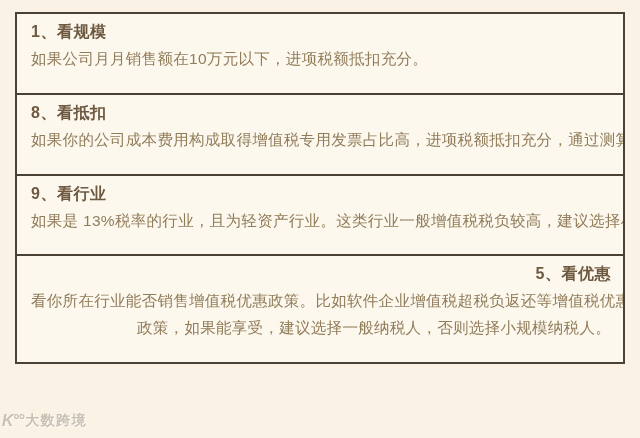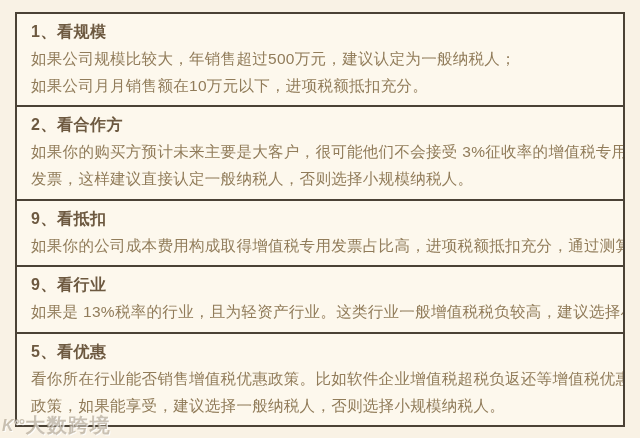--- a/index.html
+++ b/index.html
@@ -16,36 +16,37 @@
   .canvas {
     position: relative;
     width: 640px;
     height: 438px;
   }
   .panel {
     position: absolute;
     left: 15px;
     top: 12px;
     width: 610px;
-    height: 415px;
+    height: 352px;
     box-sizing: border-box;
     border: 2px solid #4b4236;
     background: #fdf8ed;
     display: flex;
     flex-direction: column;
   }
   .row {
     flex: 1 1 auto;
     box-sizing: border-box;
     padding: 5px 12px 4px 14px;
     border-bottom: 2px solid #4b4236;
     overflow: hidden;
   }
   .row:last-child {
     border-bottom: none;
+    text-align: right;
   }
   .heading {
     margin: 2px 0 3px 0;
     font-size: 16px;
     line-height: 21px;
     font-weight: bold;
     color: #6d5940;
     letter-spacing: 0.5px;
   }
   .line {
@@ -67,44 +68,38 @@
     text-shadow: 1px 1px 0 rgba(255,255,255,0.8);
     font-weight: bold;
     pointer-events: none;
   }
   .wm-logo {
     font-size: 16px;
     font-style: italic;
     letter-spacing: -1px;
   }
   .wm-text {
-    font-size: 20px;
+    font-size: 14px;
     letter-spacing: 1.5px;
   }
 </style>
 </head>
 <body>
 
 <div class="canvas">
   <div class="panel">
 
     <section class="row">
       <h2 class="heading">1、看规模</h2>
-      <p class="line">如果公司规模比较大，年销售超过500万元，建议认定为一般纳税人；</p>
       <p class="line">如果公司月月销售额在10万元以下，进项税额抵扣充分。</p>
     </section>
 
-    <section class="row">
-      <h2 class="heading">2、看合作方</h2>
-      <p class="line">如果你的购买方预计未来主要是大客户，很可能他们不会接受 3%征收率的增值税专用</p>
-      <p class="line">发票，这样建议直接认定一般纳税人，否则选择小规模纳税人。</p>
-    </section>
 
     <section class="row">
-      <h2 class="heading">9、看抵扣</h2>
+      <h2 class="heading">8、看抵扣</h2>
       <p class="line">如果你的公司成本费用构成取得增值税专用发票占比高，进项税额抵扣充分，通过测算</p>
     </section>
 
     <section class="row">
       <h2 class="heading">9、看行业</h2>
       <p class="line">如果是 13%税率的行业，且为轻资产行业。这类行业一般增值税税负较高，建议选择小</p>
     </section>
 
     <section class="row">
       <h2 class="heading">5、看优惠</h2>

